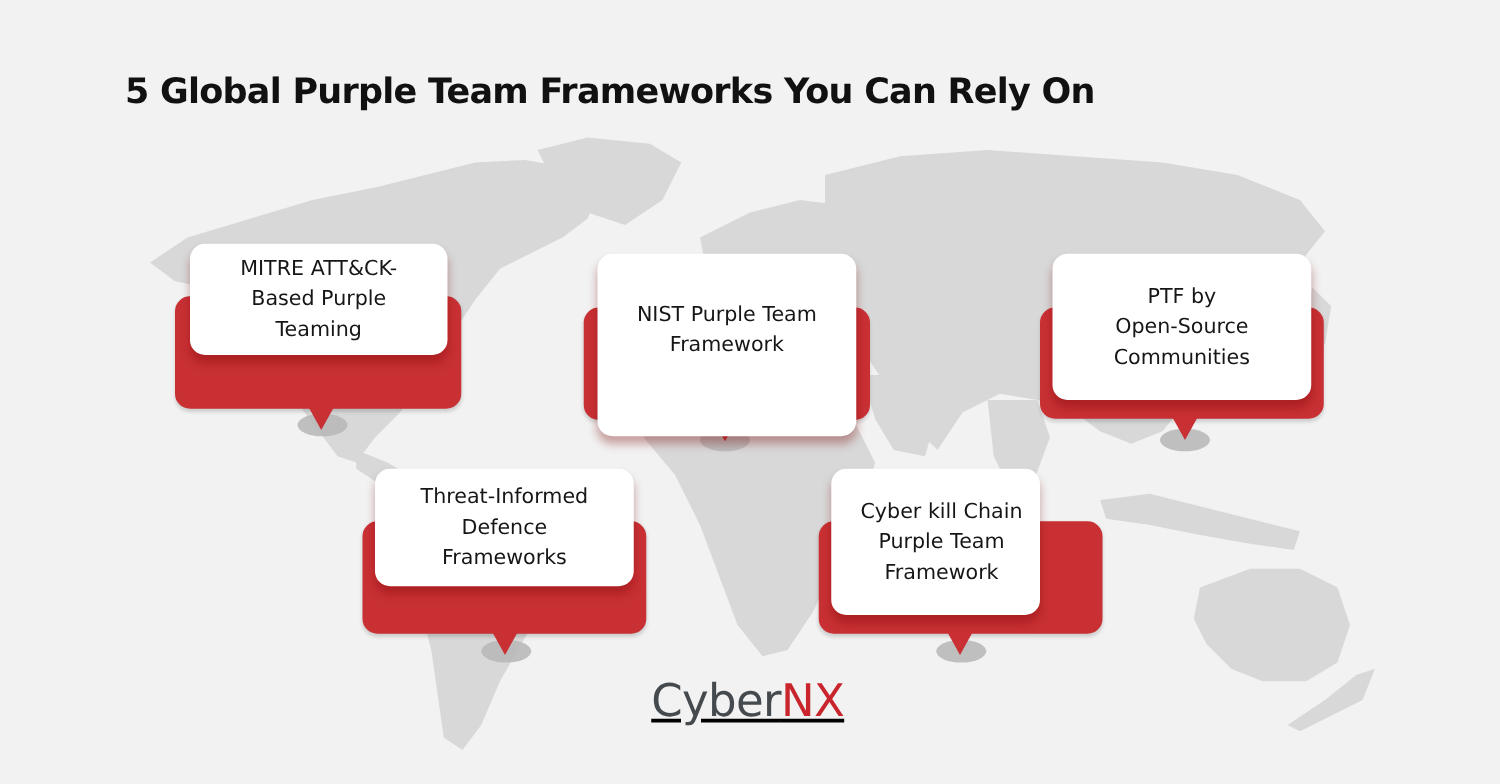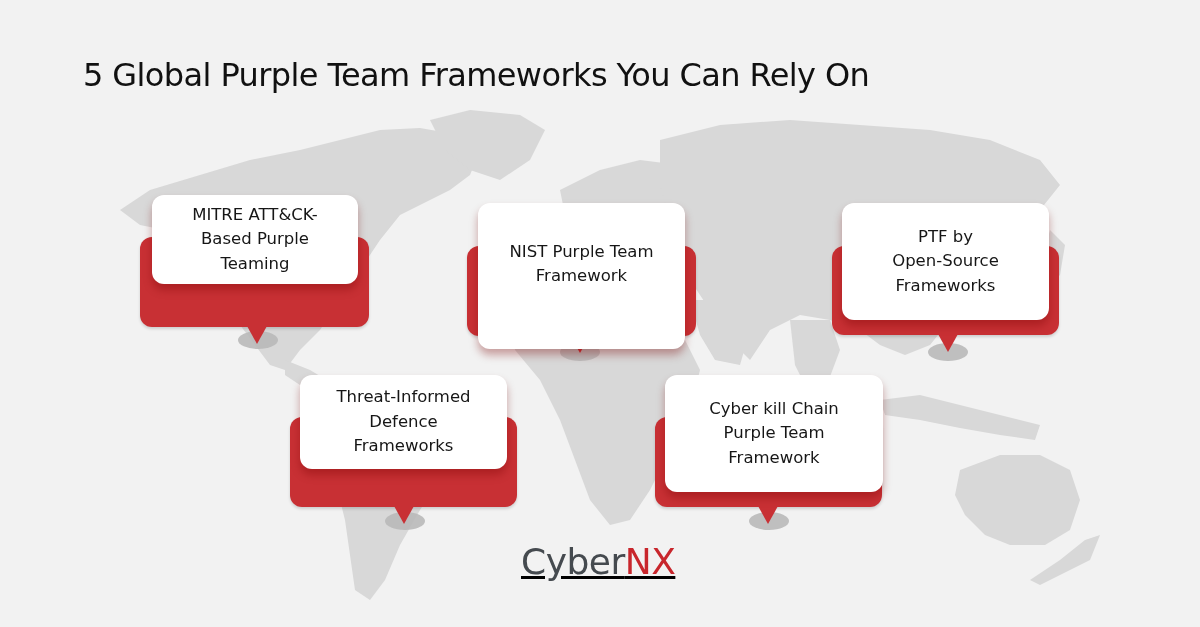--- a/index.html
+++ b/index.html
@@ -19,26 +19,26 @@
       left: 0;
       top: 0;
       width: 1200px;
       height: 627px;
     }
     .map path, .map ellipse, .map polygon {
       fill: #d8d8d8;
     }
     .title {
       position: absolute;
-      left: 83px;
+      left: 100px;
       top: 56px;
       margin: 0;
       font-family: "DejaVu Sans", sans-serif;
-      font-weight: normal;
-      font-size: 32px;
+      font-weight: bold;
+      font-size: 28px;
       color: #111111;
       letter-spacing: -0.6px;
       white-space: nowrap;
     }
     .callout {
       position: absolute;
     }
     .callout .back {
       position: absolute;
       background: #c83034;
@@ -143,40 +143,40 @@
   </div>
 </div>
 
 <div class="callout" style="left:832px; top:203px;">
   <div class="shadow-ellipse" style="left:96px; top:140px;"></div>
   <div class="back" style="left:0; top:43px; width:227px; height:89px;"></div>
   <div class="pointer" style="left:106px; top:131px;"></div>
   <div class="card" style="left:10px; top:0; width:207px; height:117px;">
     <span class="card-text">PTF by
 Open-Source
-Frameworks</span>
+Communities</span>
   </div>
 </div>
 
 <div class="callout" style="left:290px; top:375px;">
   <div class="shadow-ellipse" style="left:95px; top:137px;"></div>
   <div class="back" style="left:0; top:42px; width:227px; height:90px;"></div>
   <div class="pointer" style="left:104px; top:131px;"></div>
   <div class="card" style="left:10px; top:0; width:207px; height:94px;">
     <span class="card-text">Threat-Informed
 Defence
 Frameworks</span>
   </div>
 </div>
 
 <div class="callout" style="left:655px; top:375px;">
   <div class="shadow-ellipse" style="left:94px; top:137px;"></div>
   <div class="back" style="left:0; top:42px; width:227px; height:90px;"></div>
   <div class="pointer" style="left:103px; top:131px;"></div>
-  <div class="card" style="left:10px; top:0; width:218px; height:117px;">
+  <div class="card" style="left:10px; top:0; width:167px; height:117px;justify-content:flex-end;">
     <span class="card-text">Cyber kill Chain
 Purple Team
 Framework</span>
   </div>
 </div>
 
 <div class="logo">
   <span class="cyber">Cyber</span><span class="nx">NX</span>
 </div>
 

